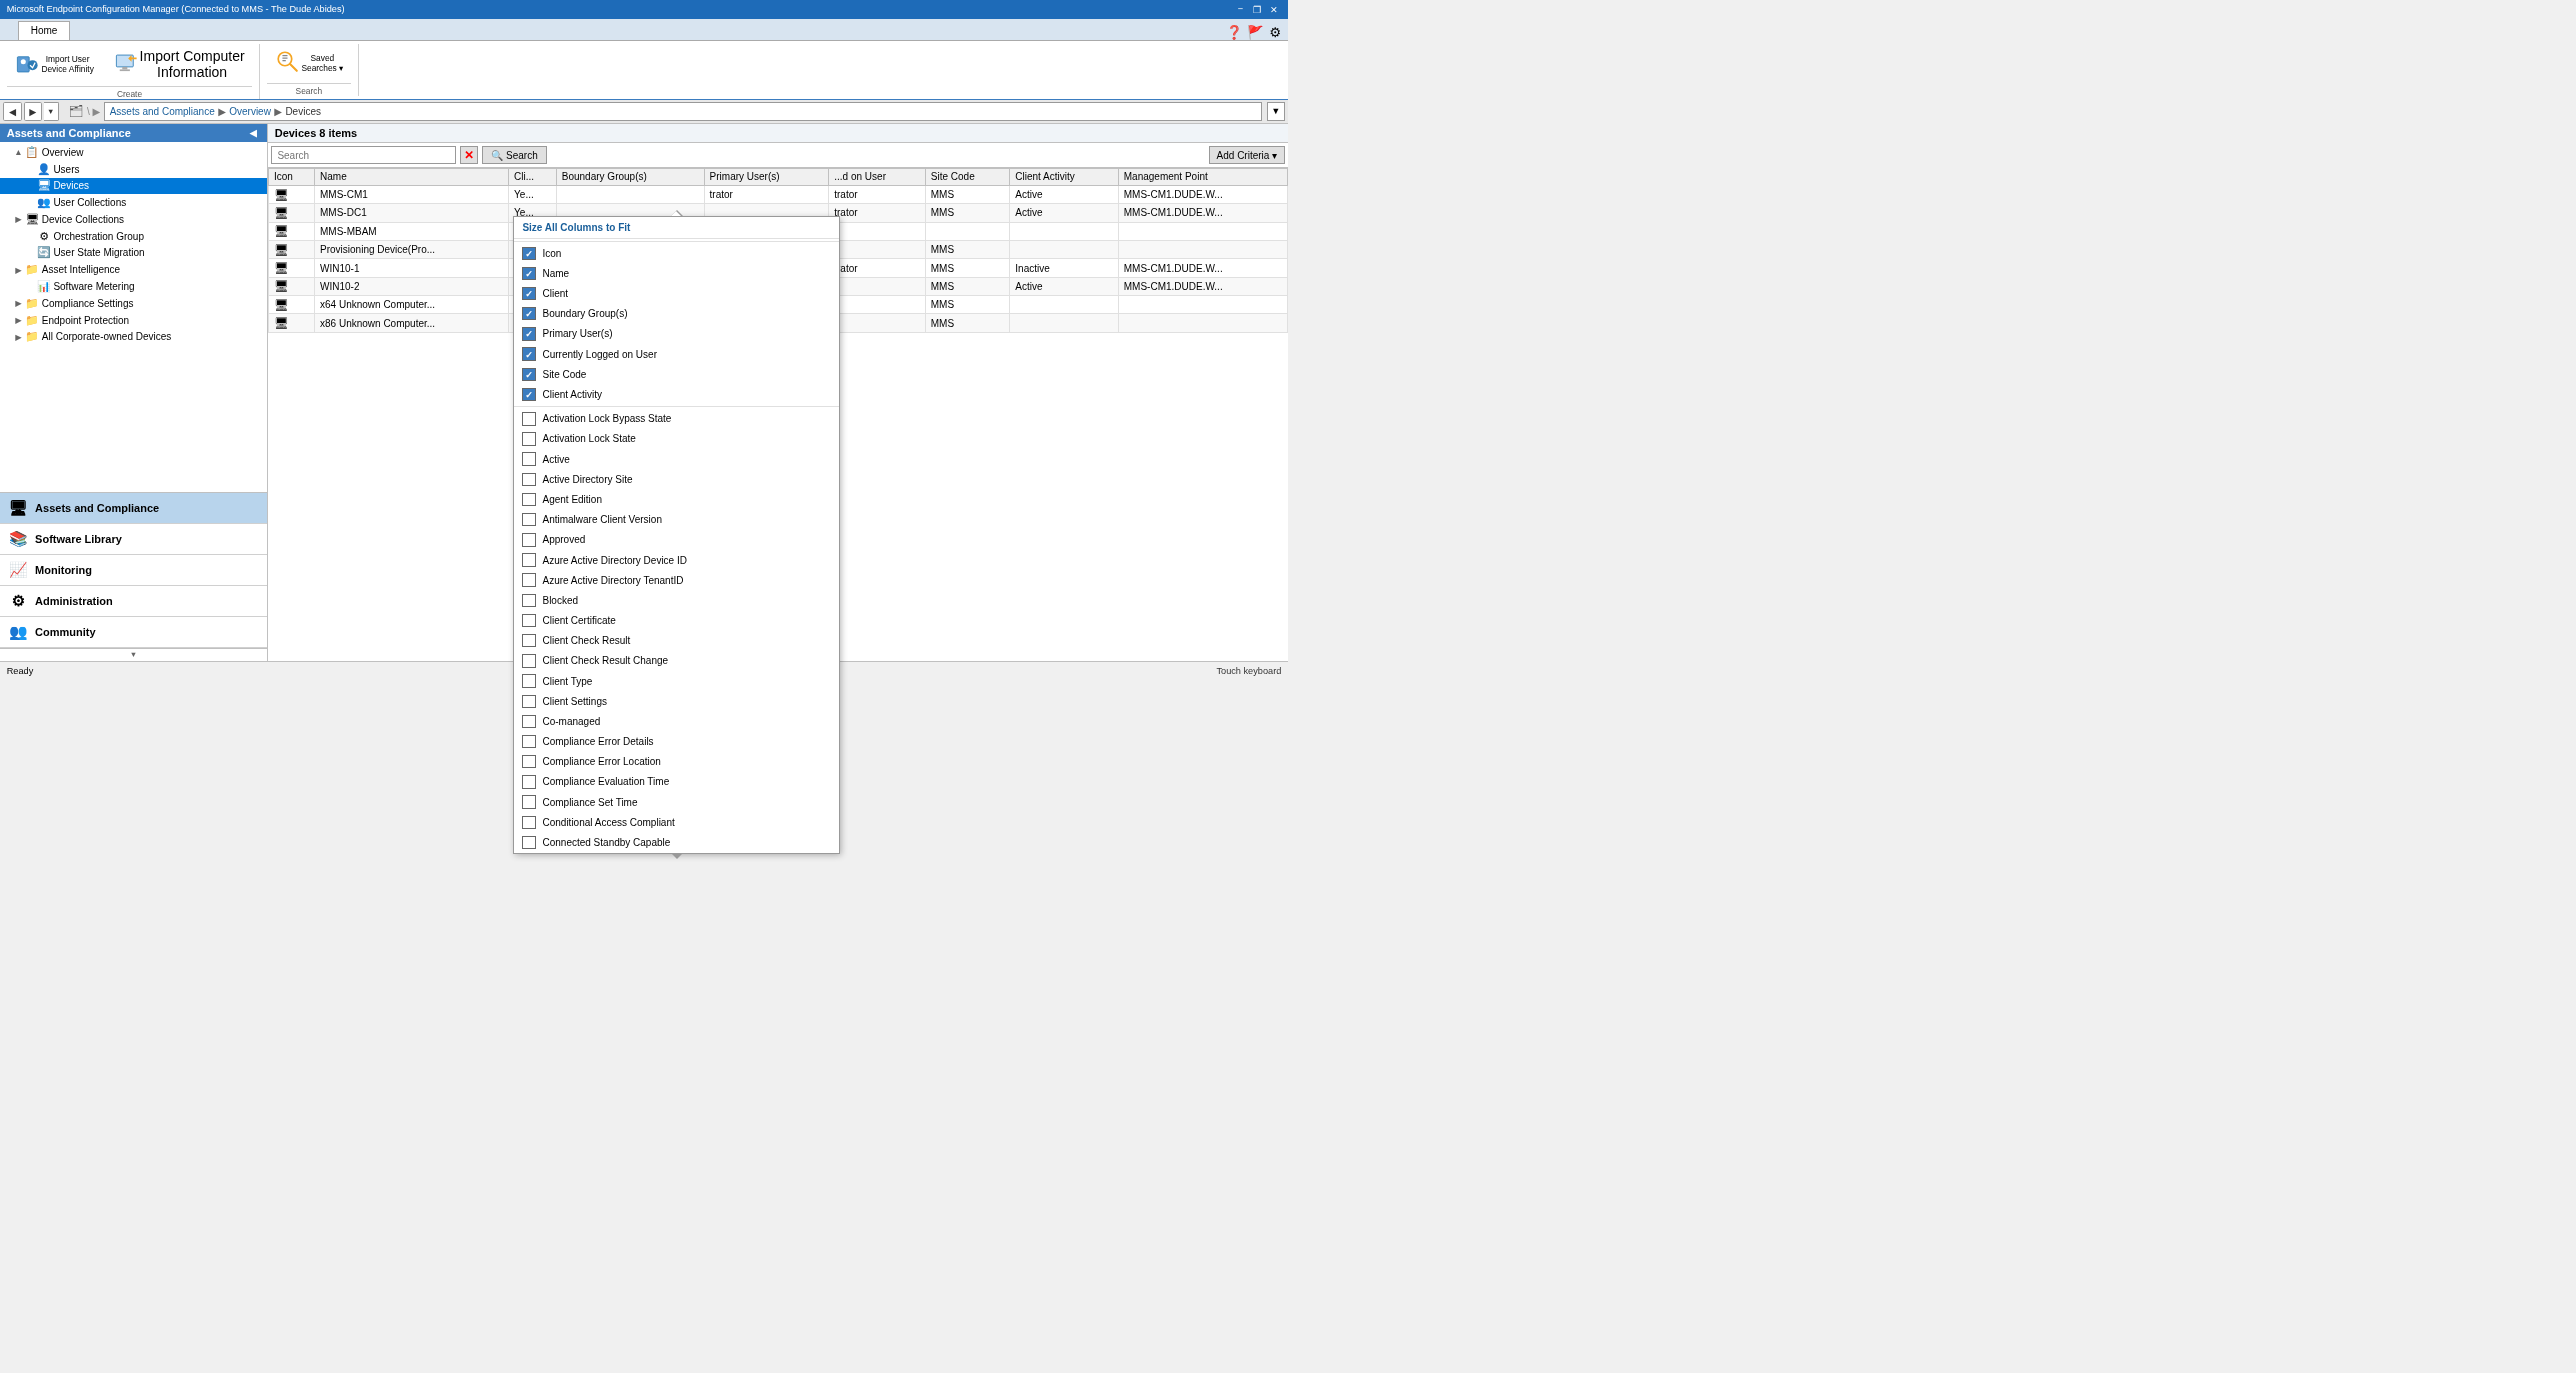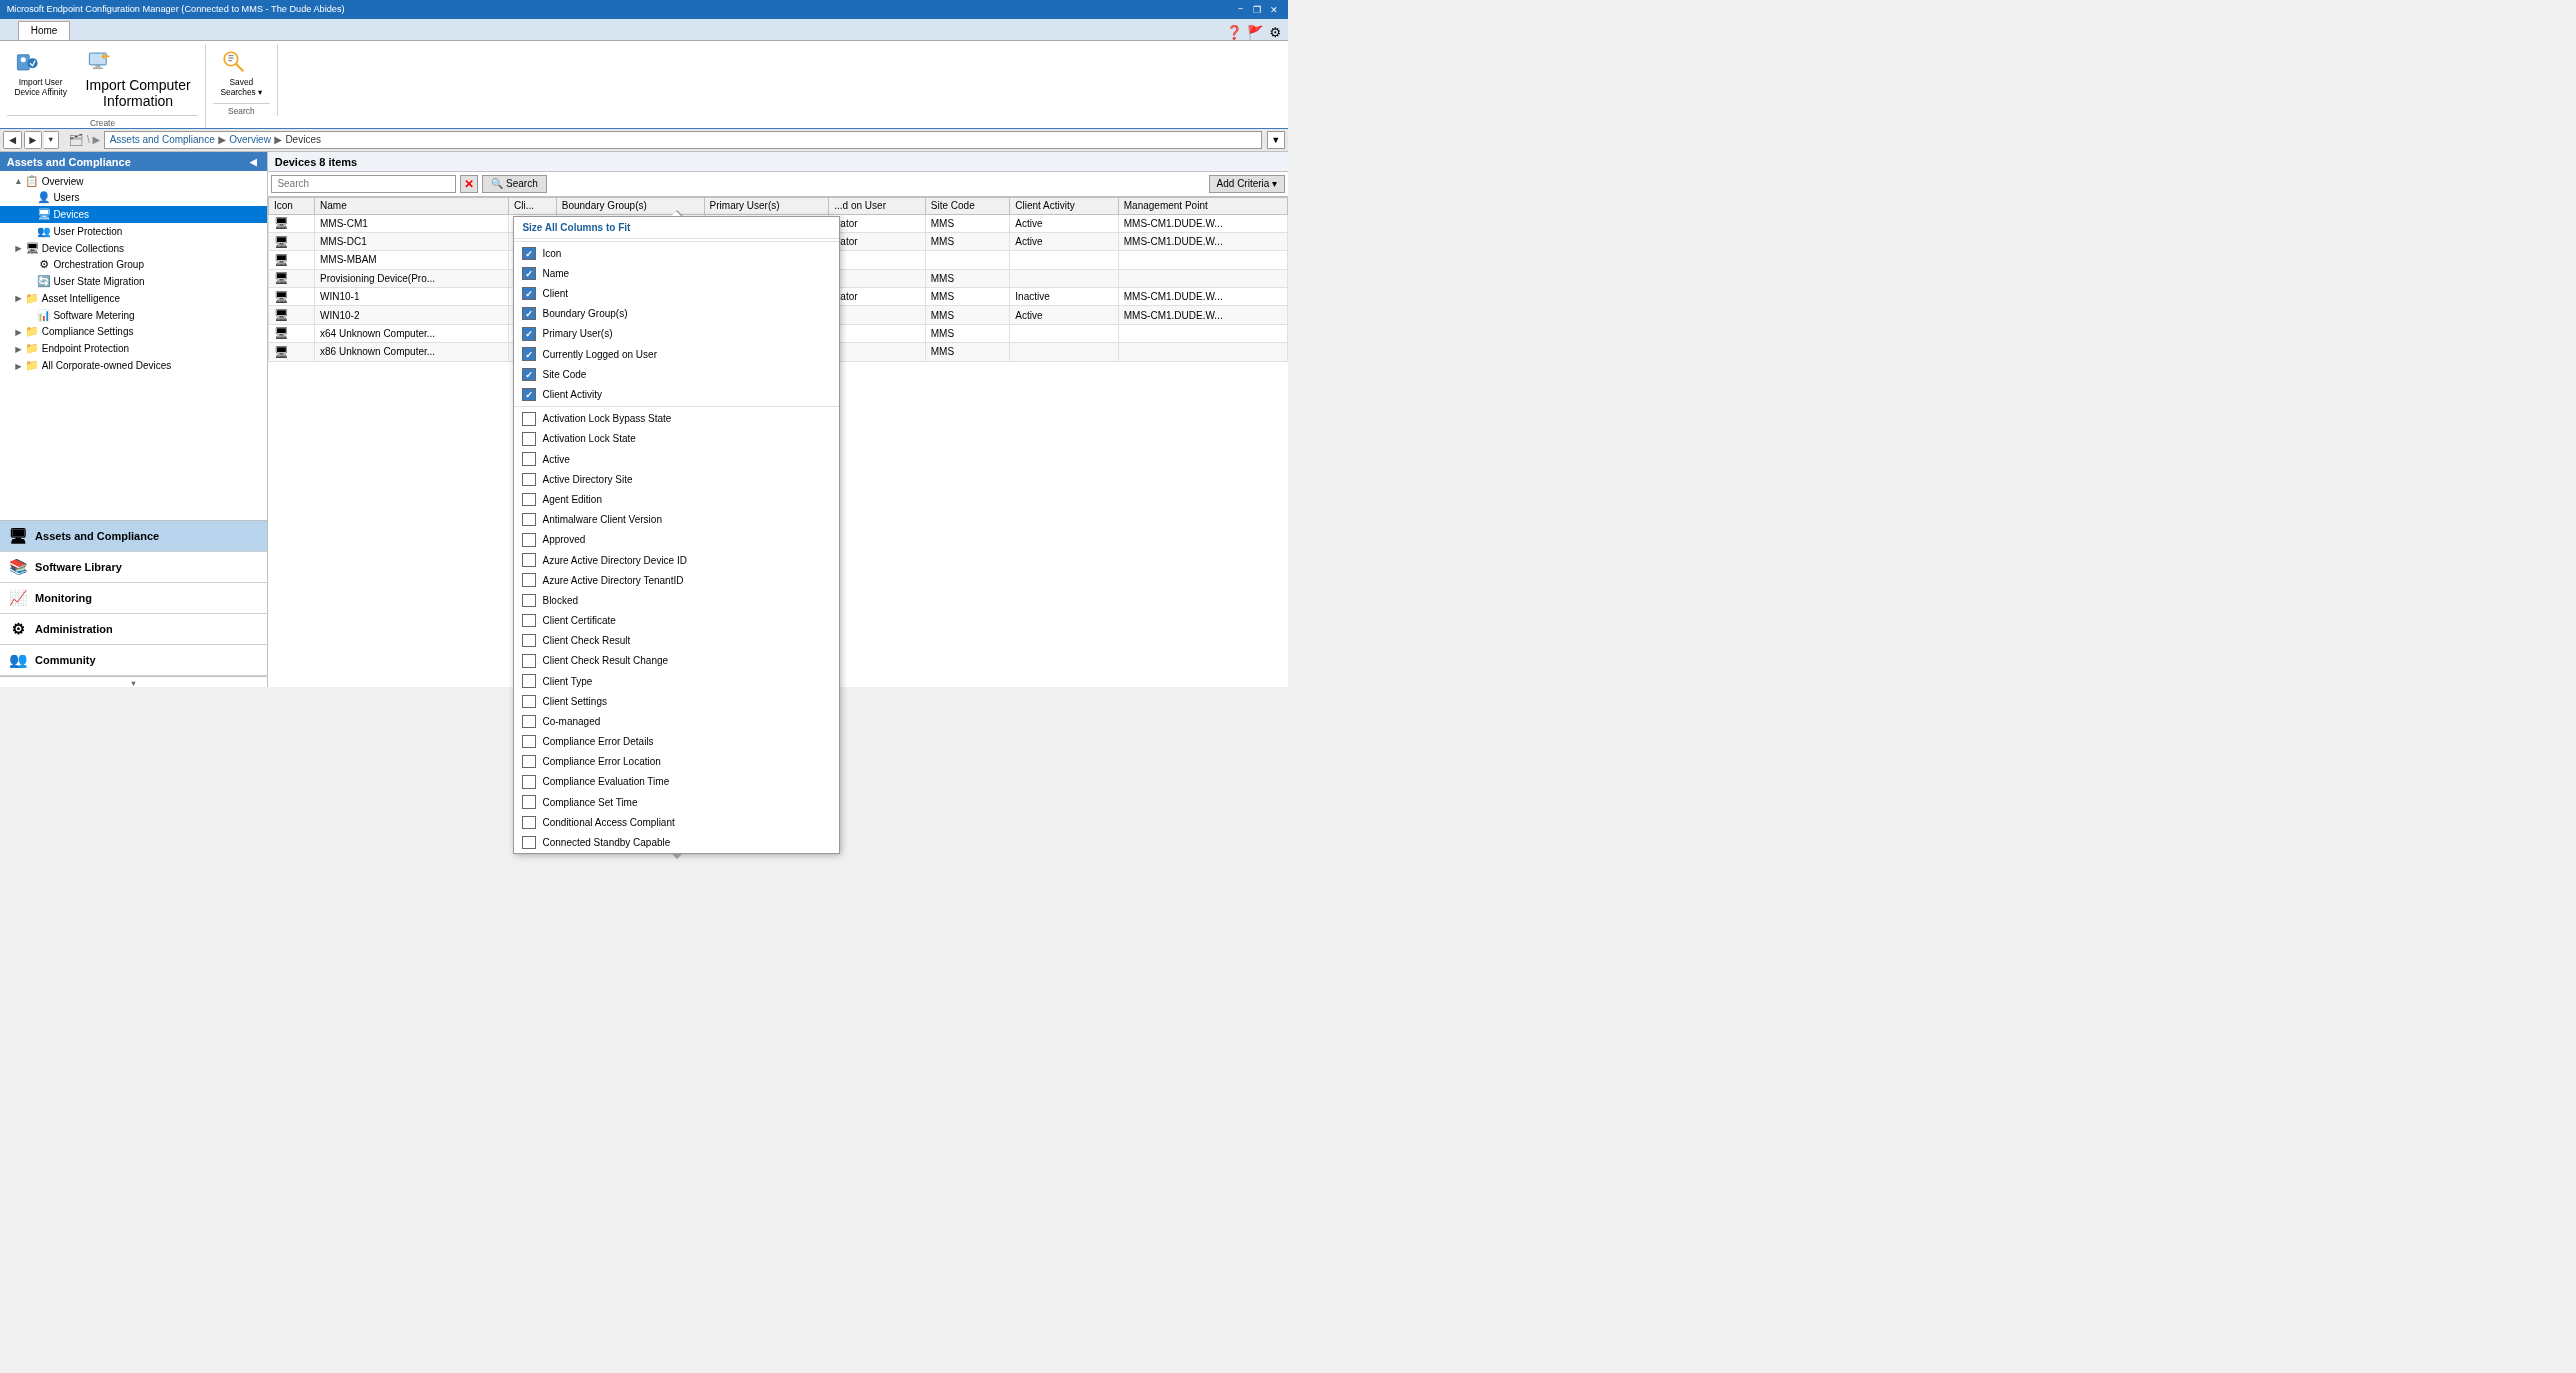--- a/index.html
+++ b/index.html
@@ -64,21 +64,22 @@
     .ribbon-group {
       display: flex;
       flex-direction: column;
       align-items: center;
       padding: 0 6.7px;
       border-right: 0.8px solid #d0d0d0;
     }
     .ribbon-buttons { display: flex; gap: 3.4px; }
     .ribbon-btn {
       display: flex;
-      flex-direction: column;
+      flex-direction: row;
+      align-items: center;
       padding: 3.4px 6.7px;
       cursor: pointer;
       border: 0.8px solid transparent;
       border-radius: 1.7px;
       min-width: 42px;
       font-size: 9.2px;
       text-align: center;
       background: transparent;
     }
     .ribbon-btn-icon {
@@ -485,21 +486,21 @@
         <span class="item-text">Users</span>
       </div>
       <div class="tree-item indent2 selected">
         <span class="tree-expand"></span>
         <span class="tree-icon">🖥</span>
         <span class="item-text">Devices</span>
       </div>
       <div class="tree-item indent2">
         <span class="tree-expand"></span>
         <span class="tree-icon">👥</span>
-        <span class="item-text">User Protection</span>
+        <span class="item-text">User Collections</span>
       </div>
       <div class="tree-item indent1">
         <span class="tree-expand">▶</span>
         <span class="tree-icon">🖥</span>
         <span class="item-text">Device Collections</span>
       </div>
       <div class="tree-item indent2">
         <span class="tree-expand"></span>
         <span class="tree-icon">⚙</span>
         <span class="item-text">Orchestration Group</span>

